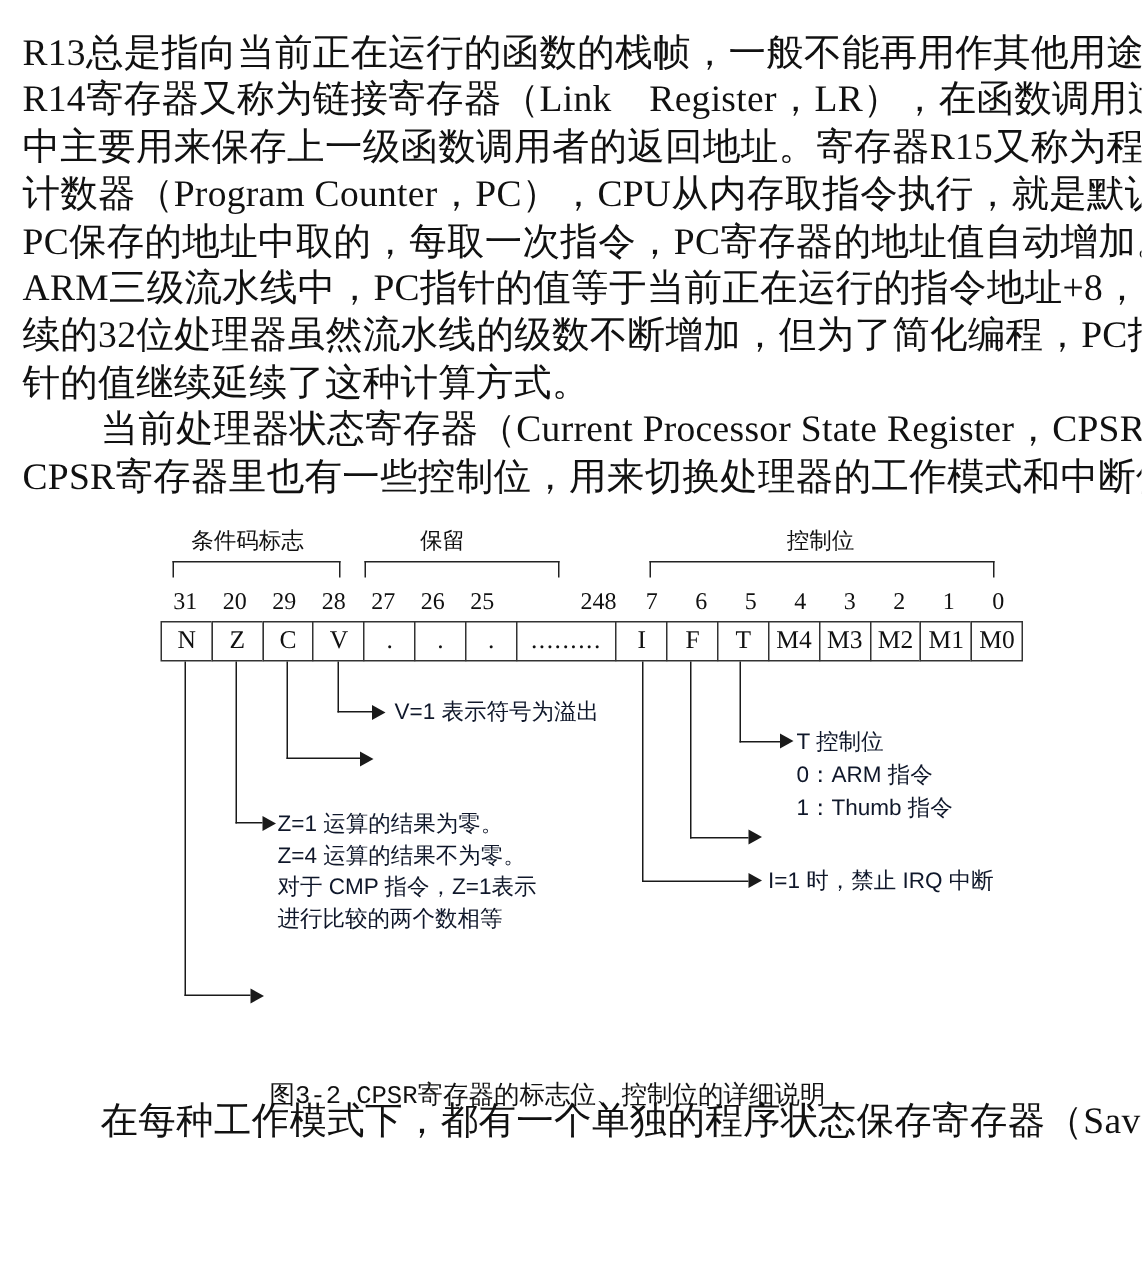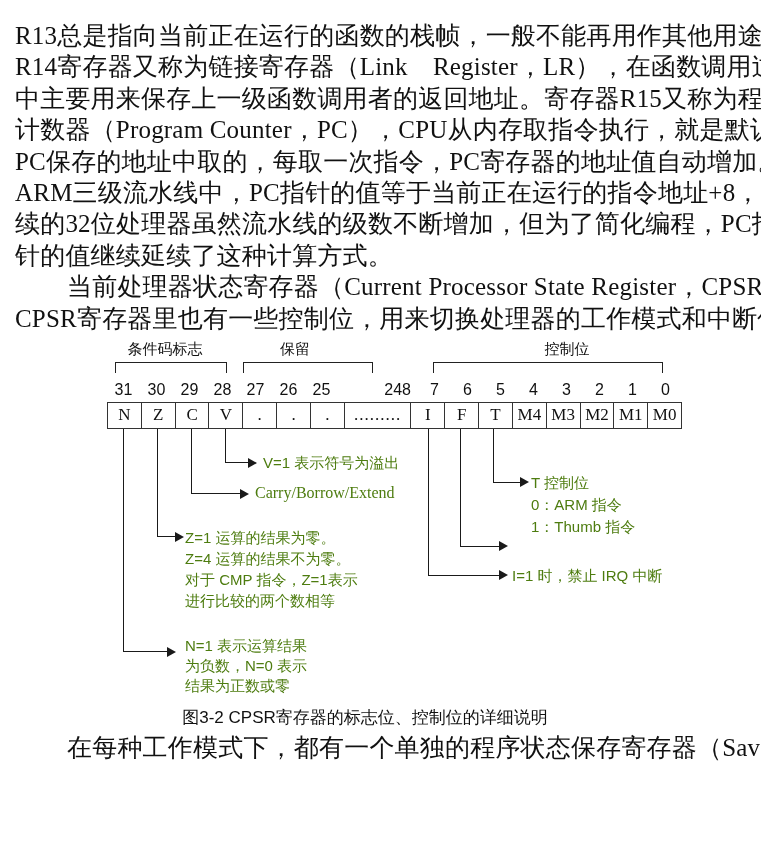--- a/index.html
+++ b/index.html
@@ -13,52 +13,52 @@
   .content { padding:20px 14px 0 15px; }
   .bline {
     font-size:25px; line-height:31.4px; white-space:nowrap;
     letter-spacing:0.2px;
   }
   .indent { padding-left:52px; }
 
   
   .fig { position:relative; height:394px; margin-top:2px;
          font-family:"Liberation Sans","DejaVu Sans",sans-serif; }
-  .fig .abs { position:absolute; }
+  .fig .abs { position:absolute;margin-top:12px; }
   .glabel { top:3px; height:20px; font-size:15px; line-height:20px;
             text-align:center; color:#111; }
   .bracket { top:26px; height:11px;
              border-top:1px solid #222; border-left:1px solid #222; border-right:1px solid #222; }
 
   .bitrow { left:92px; top:44px; width:575px; height:20px; display:flex;
-            font-family:Liberation Sans, sans-serif; font-size:16px; }
+            font-family:Liberation Serif, serif; font-size:16px; }
   .bslot { flex:1; text-align:center; line-height:20px; }
   .bslot.wide { flex:2; display:flex; justify-content:flex-end; padding:0 7px; }
 
   .reg { left:92px; top:66px; width:575px; height:27px; display:flex;
          font-family:"Liberation Serif","DejaVu Serif",serif; font-size:17px; }
   .cell { flex:1; border:1px solid #333; margin-left:-1px; text-align:center;
           line-height:24px; background:#fff; }
   .cell:first-child { margin-left:0; }
   .cell.wide { flex:2; letter-spacing:1px; }
 
   .modebox { left:510px; top:92px; width:152px; height:28px; border:1px solid #333;
              font-size:16px; line-height:26px; text-align:center; background:#fff; }
 
   .vl { width:1px; background:#1a1a1a; }
   .hl { height:1px; background:#1a1a1a; }
   .arr { width:0; height:0; border-top:5px solid transparent;
          border-bottom:5px solid transparent; border-left:9px solid #1a1a1a; }
-  .ann { font-size:15px; line-height:20px; color:#4d7c0f; white-space:nowrap; }
+  .ann { font-size:15px; line-height:20px; color:#0f172a; white-space:nowrap; }
   .ann.l21 { line-height:21px; }
   .ann.l22 { line-height:22px; }
   .serif { font-family:"Liberation Serif","DejaVu Serif",serif; font-size:16px; }
 
   .caption { left:0; top:370px; width:700px; text-align:center;
-             font-family:Liberation Sans, sans-serif; font-size:17px; }
+             font-family:Liberation Mono, monospace; font-size:17px; }
 
   .p3 { margin-top:2px; }
 </style>
 </head>
 <body>
 
 <div class="page">
   <div class="content">
 
     <div>
@@ -74,29 +74,29 @@
 
     <div>
       <div class="bline indent">当前处理器状态寄存器（Current Processor State Register，CPSR）</div>
       <div class="bline">CPSR寄存器里也有一些控制位，用来切换处理器的工作模式和中断使</div>
     </div>
 
     <div class="fig">
 
       <div class="abs glabel" style="left:90px;width:120px;">条件码标志</div>
       <div class="abs glabel" style="left:220px;width:120px;">保留</div>
-      <div class="abs glabel" style="left:492px;width:120px;">控制位</div>
+      <div class="abs glabel" style="left:472px;width:120px;">控制位</div>
 
       <div class="abs bracket" style="left:100px;width:112px;"></div>
       <div class="abs bracket" style="left:228px;width:130px;"></div>
       <div class="abs bracket" style="left:418px;width:230px;"></div>
 
       <div class="abs bitrow">
         <div class="bslot">31</div>
-        <div class="bslot">30</div>
+        <div class="bslot">20</div>
         <div class="bslot">29</div>
         <div class="bslot">28</div>
         <div class="bslot">27</div>
         <div class="bslot">26</div>
         <div class="bslot">25</div>
         <div class="bslot wide">
           <span>24</span>
           <span>8</span>
         </div>
         <div class="bslot">7</div>
@@ -150,34 +150,28 @@
 
       <div class="abs hl" style="left:413px;top:239px;width:71px;"></div>
       <div class="abs hl" style="left:445px;top:210px;width:39px;"></div>
       <div class="abs hl" style="left:478px;top:146px;width:27px;"></div>
 
       <div class="abs arr" style="left:484px;top:234px;"></div>
       <div class="abs arr" style="left:484px;top:205px;"></div>
       <div class="abs arr" style="left:505px;top:141px;"></div>
 
       <div class="abs ann" style="left:248px;top:117px;">V=1 表示符号为溢出</div>
-      <div class="abs ann serif" style="left:240px;top:147px;">Carry/Borrow/Extend</div>
 
       <div class="abs ann l21" style="left:170px;top:191px;">
         <div>Z=1 运算的结果为零。</div>
         <div>Z=4 运算的结果不为零。</div>
         <div>对于 CMP 指令，Z=1表示</div>
         <div>进行比较的两个数相等</div>
       </div>
 
-      <div class="abs ann" style="left:170px;top:300px;">
-        <div>N=1 表示运算结果</div>
-        <div>为负数，N=0 表示</div>
-        <div>结果为正数或零</div>
-      </div>
 
       <div class="abs ann l22" style="left:516px;top:136px;">
         <div>T 控制位</div>
         <div>0：ARM 指令</div>
         <div>1：Thumb 指令</div>
       </div>
 
       <div class="abs ann" style="left:497px;top:230px;">I=1 时，禁止 IRQ 中断</div>
 
       <div class="abs caption">图3-2 CPSR寄存器的标志位、控制位的详细说明</div>

